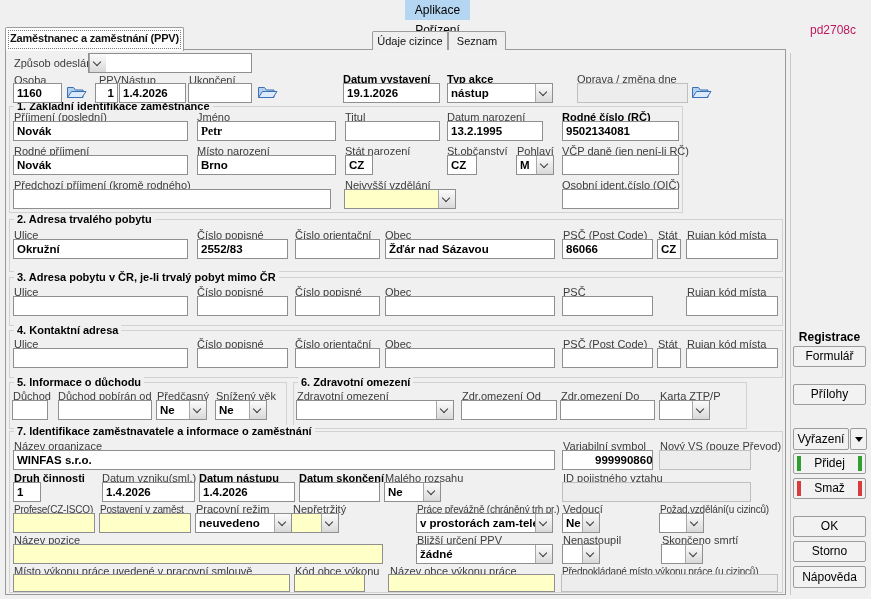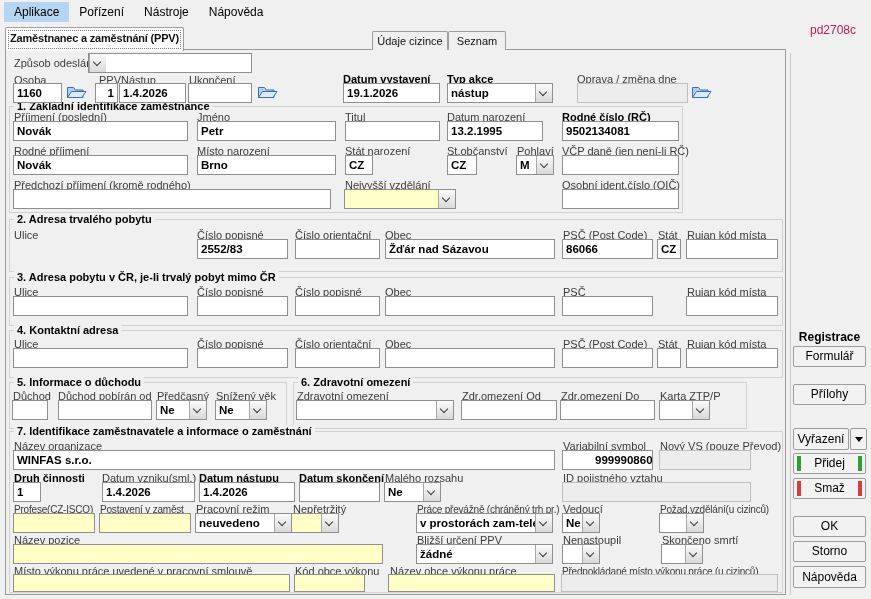--- a/index.html
+++ b/index.html
@@ -1,20 +1,20 @@
 <!DOCTYPE html>
 <html><head>
 <meta charset="utf-8">
 <style>
   html,body{margin:0;padding:0;}
   body{font-family:"Liberation Sans",sans-serif;background:#e8e8e8;}
   #screen{position:relative;width:871px;height:599px;background:#f0f0f0;overflow:hidden;}
 
   
-  .menubar{position:absolute;left:0;top:0;width:871px;height:24px;background:#f0f0f0;display:flex;align-items:center;padding-left:4px;box-sizing:border-box;}
+  .menubar{position:absolute;left:0;top:0;width:871px;height:24px;background:#f0f0f0;display:flex;align-items:center;padding-left:4px;box-sizing:border-box;flex-direction:column;}
   .mi{font-size:12px;color:#000;padding:3px 10px;white-space:nowrap;}
   .mi.active{background:#b5d6f2;}
 
   
   .tab{position:absolute;top:31px;height:19px;background:#efefef;border:1px solid #9c9c9c;border-bottom:none;border-radius:2px 2px 0 0;font-size:11px;text-align:center;line-height:18px;box-sizing:border-box;color:#111;z-index:1;white-space:nowrap;overflow:hidden;}
   .tab.active{top:27px;height:24px;background:#fdfdfd;font-weight:bold;letter-spacing:-0.2px;line-height:21px;z-index:3;}
   .tab.active .ring{position:absolute;left:2px;right:2px;top:2px;bottom:2px;border:1px dotted #777;border-radius:1px;}
 
   .panel{position:absolute;left:5px;top:49px;width:781px;height:546px;border:1px solid #9a9a9a;background:#f0f0f0;box-sizing:border-box;z-index:0;}
 
@@ -115,21 +115,21 @@
 
   <div class="grp" style="left:9px;top:106px;width:674px;height:107px;">
     <span class="gt">1. Základní identifikace zaměstnance</span>
   </div>
   <span class="lbl" style="left:14px;top:112px;">Příjmení (poslední)</span>
   <span class="lbl" style="left:197px;top:112px;">Jméno</span>
   <span class="lbl" style="left:345px;top:112px;">Titul</span>
   <span class="lbl" style="left:447px;top:112px;">Datum narození</span>
   <span class="lbl b" style="left:562px;top:112px;">Rodné číslo (RČ)</span>
   <div class="inp" style="left:13px;top:121px;width:175px;">Novák</div>
-  <div class="inp" style="left:197px;top:121px;width:139px;">Petr</div>
+  <div class="inp" style="left:197px;top:121px;width:139px;font-family:Liberation Serif, serif;">Petr</div>
   <div class="inp" style="left:345px;top:121px;width:95px;"></div>
   <div class="inp" style="left:447px;top:121px;width:96px;">13.2.1995</div>
   <div class="inp" style="left:562px;top:121px;width:117px;">9502134081</div>
 
   <span class="lbl" style="left:14px;top:146px;">Rodné příjmení</span>
   <span class="lbl" style="left:197px;top:146px;">Místo narození</span>
   <span class="lbl" style="left:345px;top:146px;">Stát narození</span>
   <span class="lbl" style="left:447px;top:146px;">St.občanství</span>
   <span class="lbl" style="left:517px;top:146px;">Pohlaví</span>
   <span class="lbl" style="left:562px;top:146px;">VČP daně (jen není-li RČ)</span>
@@ -156,20 +156,21 @@
   <div class="grp" style="left:9px;top:219px;width:774px;height:53px;">
     <span class="gt">2. Adresa trvalého pobytu</span>
   </div>
   <span class="lbl" style="left:14px;top:230px;">Ulice</span>
   <span class="lbl" style="left:197px;top:230px;">Číslo popisné</span>
   <span class="lbl" style="left:295px;top:230px;">Číslo orientační</span>
   <span class="lbl" style="left:385px;top:230px;">Obec</span>
   <span class="lbl" style="left:563px;top:230px;">PSČ (Post Code)</span>
   <span class="lbl" style="left:658px;top:230px;">Stát</span>
   <span class="lbl" style="left:687px;top:230px;">Ruian kód místa</span>
+  <div class="inp" style="left:13px;top:239px;width:175px;">Okružní</div>
   <div class="inp" style="left:197px;top:239px;width:91px;">2552/83</div>
   <div class="inp" style="left:295px;top:239px;width:85px;"></div>
   <div class="inp" style="left:385px;top:239px;width:170px;">Žďár nad Sázavou</div>
   <div class="inp" style="left:562px;top:239px;width:91px;">86066</div>
   <div class="inp" style="left:657px;top:239px;width:24px;">CZ</div>
   <div class="inp" style="left:686px;top:239px;width:92px;"></div>
 
   <div class="grp" style="left:9px;top:277px;width:774px;height:49px;">
     <span class="gt">3. Adresa pobytu v ČR, je-li trvalý pobyt mimo ČR</span>
   </div>

